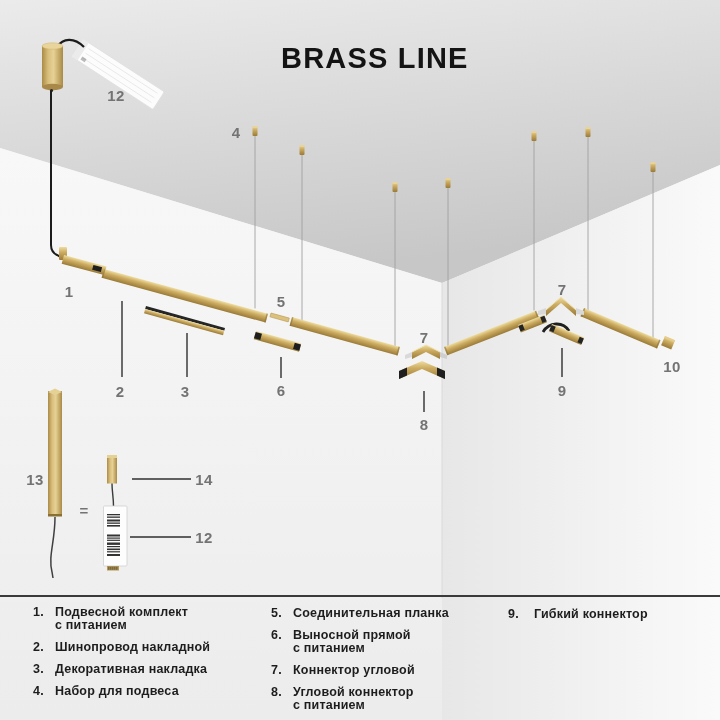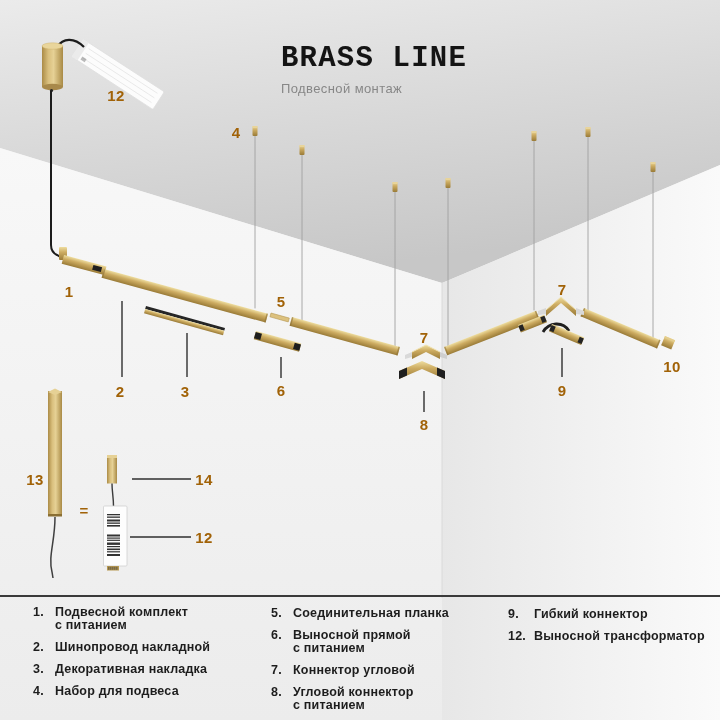--- a/index.html
+++ b/index.html
@@ -4,25 +4,25 @@
 <style>
   html,body{margin:0;padding:0;}
   body{
     width:720px;height:720px;position:relative;overflow:hidden;
     background:#f1f1f1;
     font-family:"Liberation Sans","DejaVu Sans",sans-serif;
   }
   .stage{position:absolute;inset:0;}
   svg{position:absolute;left:0;top:0;}
   .header{position:absolute;left:281px;top:44px;}
-  .title{font-size:29px;font-weight:800;letter-spacing:1.2px;color:#141414;line-height:1;font-family:Liberation Mono, monospace;}
+  .title{font-size:29px;font-weight:800;letter-spacing:1.2px;color:#141414;line-height:1;}
   .subtitle{margin-top:9px;font-size:13px;font-weight:400;letter-spacing:.4px;color:#878787;line-height:1;}
   .co{
     position:absolute;transform:translate(-50%,-50%);
-    font-size:15px;font-weight:700;color:#a16207;letter-spacing:.3px;line-height:1;
+    font-size:15px;font-weight:700;color:#737373;letter-spacing:.3px;line-height:1;
     white-space:nowrap;
   }
   .legend-rule{position:absolute;left:0;top:595px;width:720px;height:1.5px;background:#3a3a3a;}
   .legend-col{position:absolute;top:606px;}
   .legend-col.c2{top:607px;}
   .legend-col.c3{top:608px;}
   .legend-item{display:flex;margin-bottom:9px;font-size:12.5px;font-weight:700;color:#1d1d1d;line-height:13px;letter-spacing:.2px;}
   .legend-item .num{width:15px;flex:0 0 auto;margin-right:7px;}
   .legend-col.c3 .legend-item .num{width:19px;}
   .legend-item .lbl{white-space:pre-line;}
@@ -254,21 +254,20 @@
     <line x1="281" y1="357" x2="281" y2="378"></line>
     <line x1="424" y1="391" x2="424" y2="412"></line>
     <line x1="562" y1="348" x2="562" y2="377"></line>
     <line x1="132" y1="479" x2="191" y2="479"></line>
     <line x1="130" y1="537" x2="191" y2="537"></line>
   </g>
 </svg>
 
 <div class="header">
   <div class="title">BRASS LINE</div>
-  <div class="subtitle">Подвесной монтаж</div>
 </div>
 
 <div class="co" style="left:69px;top:291px">1</div>
 <div class="co" style="left:120px;top:391px">2</div>
 <div class="co" style="left:185px;top:391px">3</div>
 <div class="co" style="left:236px;top:132px">4</div>
 <div class="co" style="left:281px;top:301px">5</div>
 <div class="co" style="left:281px;top:390px">6</div>
 <div class="co" style="left:424px;top:337px">7</div>
 <div class="co" style="left:562px;top:289px">7</div>
@@ -323,20 +322,16 @@
       <span class="lbl">Угловой коннектор
 с питанием</span>
     </div>
   </div>
 
   <div class="legend-col c3" style="left:508px">
     <div class="legend-item">
       <span class="num">9.</span>
       <span class="lbl">Гибкий коннектор</span>
     </div>
-    <div class="legend-item">
-      <span class="num">12.</span>
-      <span class="lbl">Выносной трансформатор</span>
-    </div>
   </div>
 </div>
 
 </div>
 
 </body></html>

